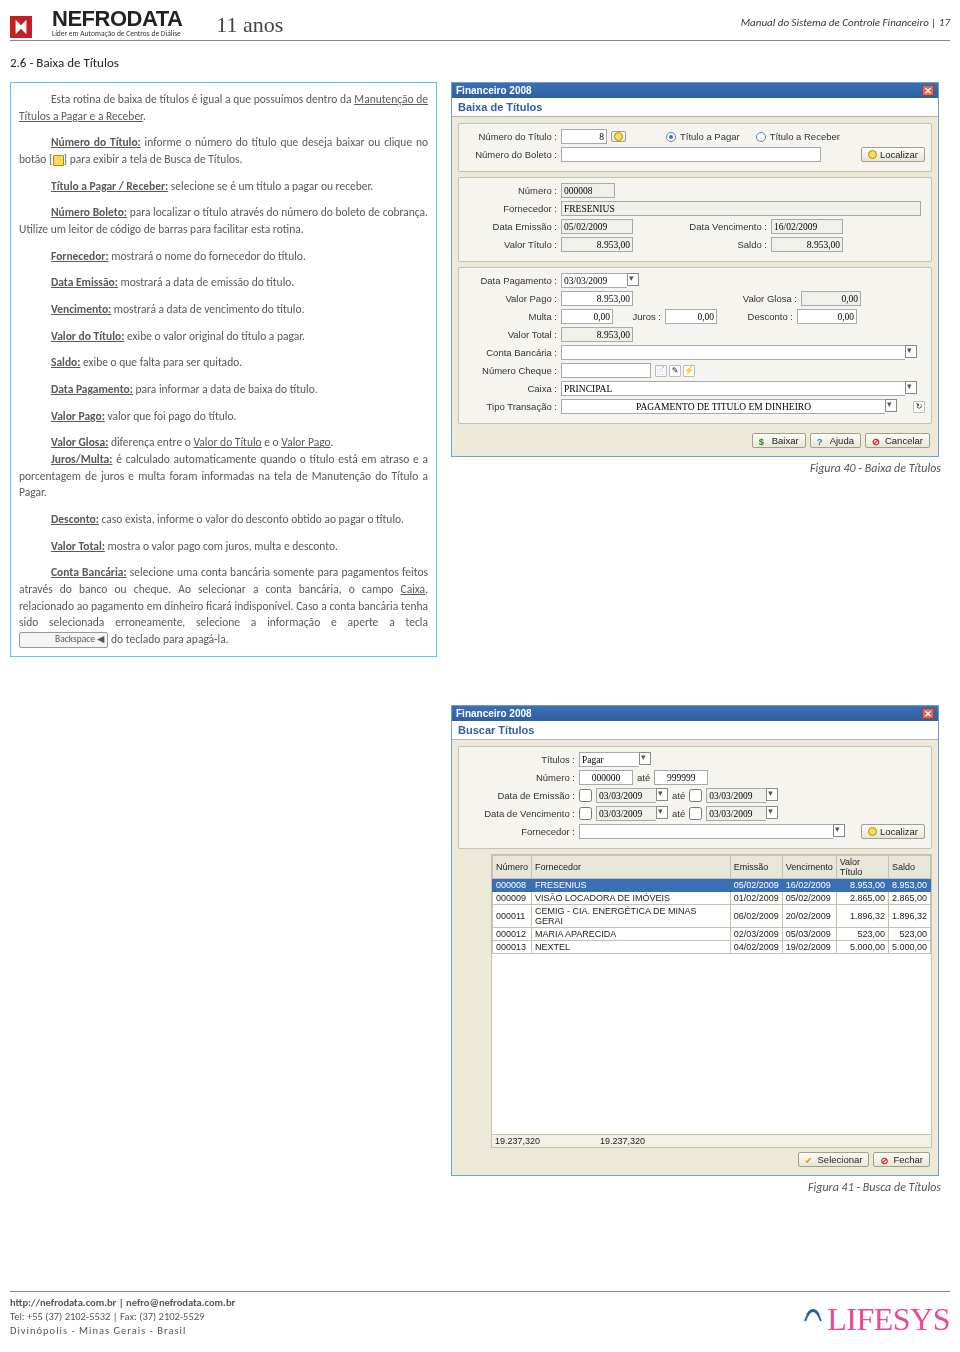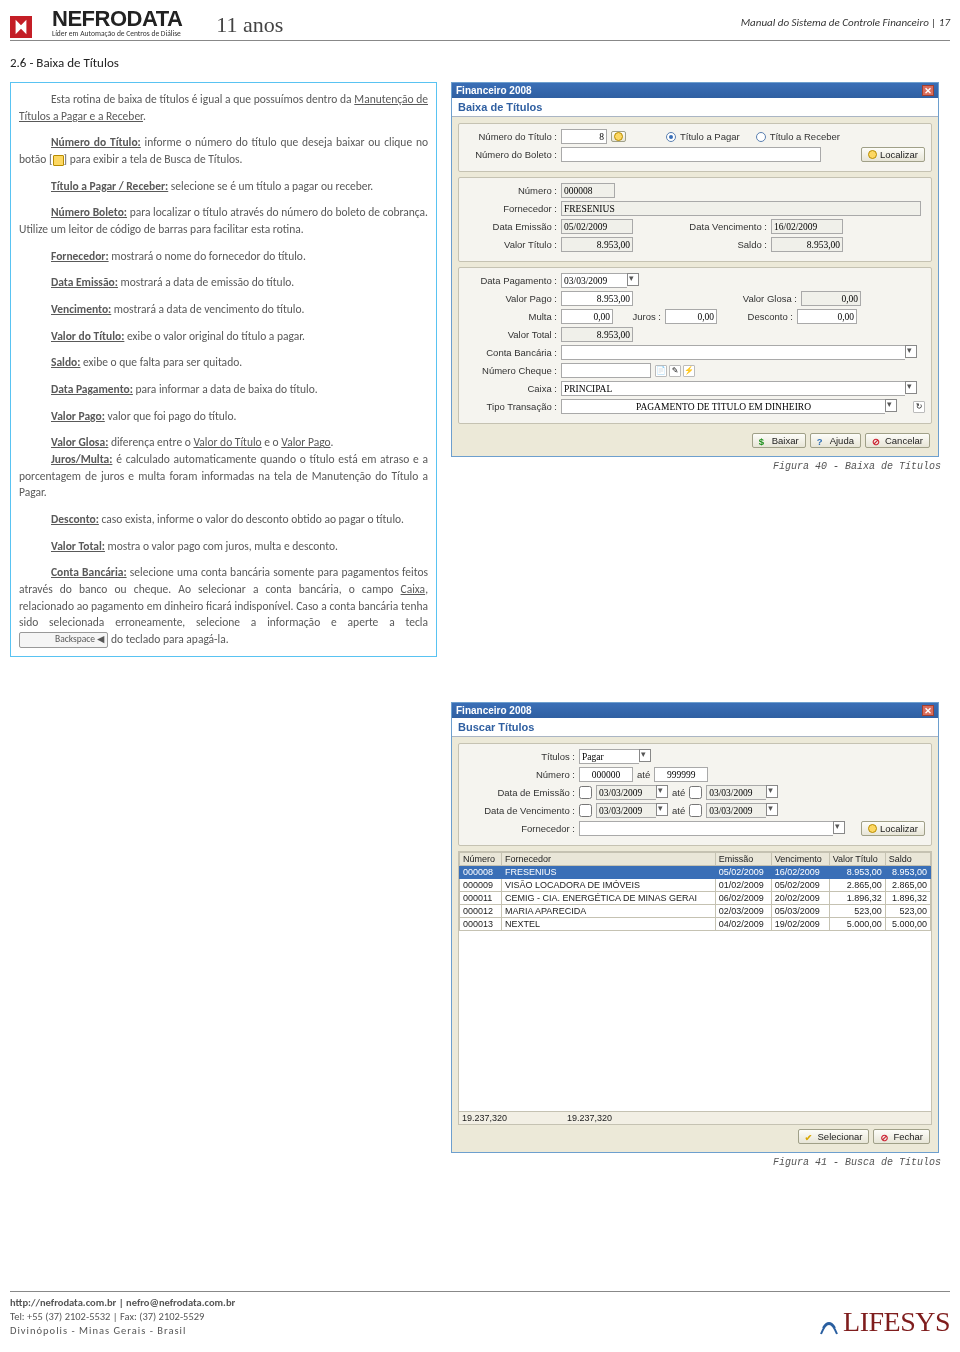--- a/index.html
+++ b/index.html
@@ -123,52 +123,52 @@
   .ico-down { background: #fff; border:1px solid #888; width:12px; height:13px; position:relative;}
   .ico-down::after{content:"▾";position:absolute;left:1px;top:-1px;font-size:9px;color:#555;}
   .ico-dollar { color:#1a8f1a; font-weight:bold;}
   .ico-help { color:#2d6fb7; font-weight:bold;}
   .ico-x { color:#c23; font-weight:bold;}
   .ico-sel { color:#d9a700;}
   .radio { width:10px; height:10px; border:1px solid #5a7fb0; border-radius:50%; background:#fff; display:inline-block; position:relative;}
   .radio.on::after{content:"";position:absolute;inset:2px;border-radius:50%;background:#3a6fb7;}
   .combo { display:flex; }
   .combo .inp{ border-right:none;}
-  .caption { font-style: italic; font-size: 10px; color: #555; text-align: right; margin-top: 4px; font-family: Liberation Mono, monospace; }
+  .caption { font-style: italic; font-size: 12px; color: #555; text-align: right; margin-top: 4px; }
 
   
   .tbl { width: 100%; border-collapse: collapse; font-size: 9px; background:#fff;}
   .tbl th { background: #e9e6d8; border:1px solid #c5c2b2; padding:1px 3px; text-align:left; font-weight:normal;}
   .tbl td { border:1px solid #c5c2b2; padding:1px 3px;}
   .tbl tr.sel td { background:#3a6fb7; color:#fff; border-color:#3a6fb7;}
   .tbl .ra { text-align: right; }
-  .tbl-wrap { border:1px solid #c5c2b2; background:#ec4899; }
+  .tbl-wrap { border:1px solid #c5c2b2; background:#ec4899;margin-left:33px; }
   .tbl-blank { height: 180px; background:#fff;}
   .tbl-foot { display:flex; gap:60px; background:#f2efe4; border-top:1px solid #c5c2b2; padding:1px 3px; font-size:9px;}
 
   .footer {
     position: absolute;
     left: 10px;
     bottom: 14px;
     right: 10px;
     font-size: 10.5px;
     color: #555;
   }
   .footer .hr { border-top:1px solid #888; margin-bottom:4px;}
   .footer .line { margin-bottom: 1px; }
   .footer .logo-ls {
     position: absolute;
     right: 0;
     bottom: 0;
     font-family: Georgia, serif;
-    font-size: 28px;
-    color: #7f1d1d;
+    font-size: 32px;
+    color: #ec4899;
     font-weight: normal;
     letter-spacing: -0.5px;
-    display:flex; align-items:flex-end; gap:2px;
+    display:flex; align-items:flex-start; gap:2px;
   }
   .footer .logo-ls svg{ width:24px; height:24px;}
 
   .small-icons { display:inline-flex; gap:2px; align-items:center; }
   .si { width:12px; height:12px; background:#fff; border:1px solid #bbb; border-radius:1px; display:flex; align-items:center; justify-content:center; font-size:8px;}
 </style>
 </head>
 <body>
 
 <div class="header">

